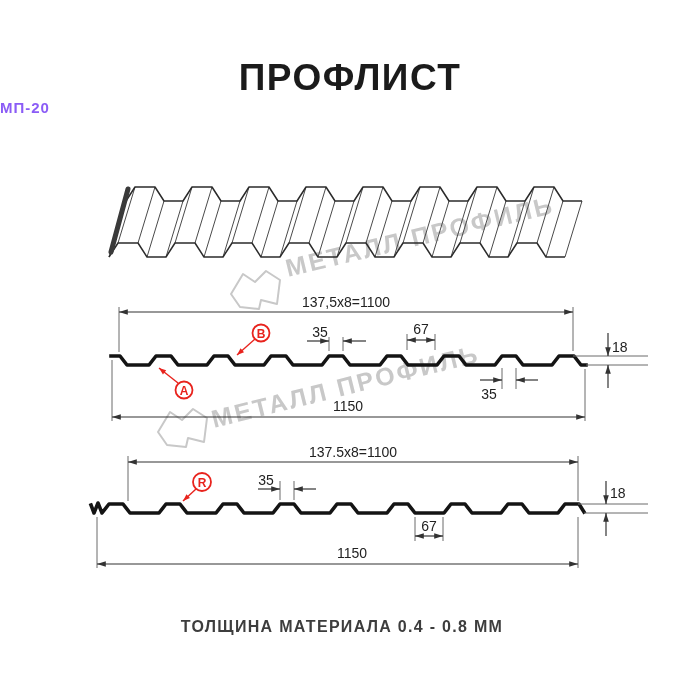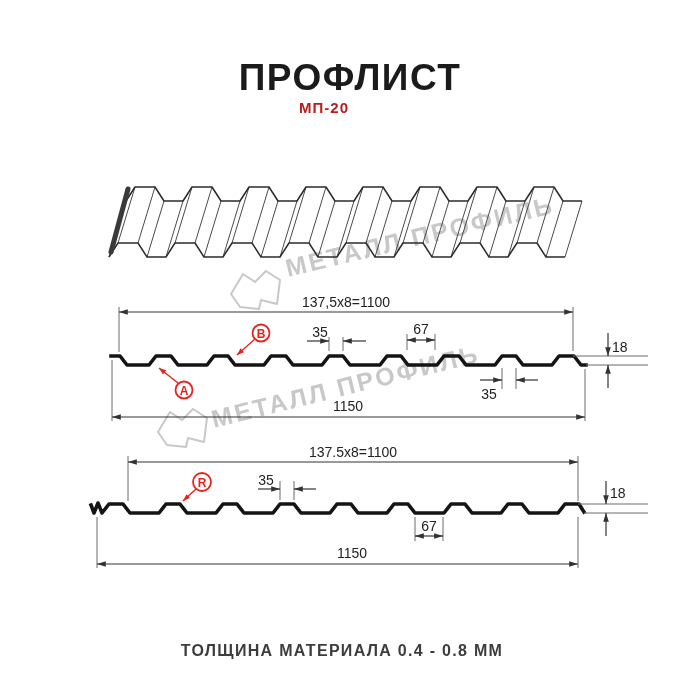--- a/index.html
+++ b/index.html
@@ -1,23 +1,23 @@
 <!DOCTYPE html>
 <html><head>
 <meta charset="utf-8">
 <style>
   html,body{margin:0;padding:0;background:#fff;}
   .canvas{position:relative;width:700px;height:700px;background:#ffffff;overflow:hidden;
           font-family:"Liberation Sans",sans-serif;border-radius:6px;}
   .title{position:absolute;top:57px;left:0;width:700px;text-align:center;
          font-size:37px;font-weight:800;letter-spacing:1.5px;color:#1b1b1b;}
-  .model{position:absolute;top:99px;left:0;width:648px;text-align:center;
-         font-size:15px;font-weight:700;letter-spacing:1px;color:#b91c1c;}
+  .model{position:absolute;top:99px;left:0;width:648px;
+         font-size:15px;font-weight:700;letter-spacing:1px;color:#8b5cf6;}
   .note{position:absolute;top:618px;left:0;width:684px;text-align:center;
-        font-size:16px;font-weight:600;letter-spacing:1.3px;color:#3d3d3d;margin-top:24px;}
+        font-size:16px;font-weight:600;letter-spacing:1.3px;color:#3d3d3d;}
   svg{position:absolute;top:0;left:0;}
   .sheet{stroke:#2b2b2b;stroke-width:1.5;fill:none;stroke-linejoin:round;}
   .sheetthin{stroke:#4a4a4a;stroke-width:1;fill:none;}
   .edge{stroke:#3a3a3a;stroke-width:5;stroke-linecap:round;}
   .prof{stroke:#141414;stroke-width:3.6;fill:none;stroke-linejoin:round;stroke-linecap:square;}
   .ext{stroke:#6a6a6a;stroke-width:1;}
   .dim{stroke:#333;stroke-width:1.2;fill:none;}
   .dtxt{font-family:"Liberation Sans",sans-serif;font-size:14px;fill:#222;}
   .wm{stroke:#c8c8c8;stroke-width:2;fill:none;stroke-linejoin:round;}
   .wmtxt{font-family:"Liberation Sans",sans-serif;font-size:25px;font-weight:700;

